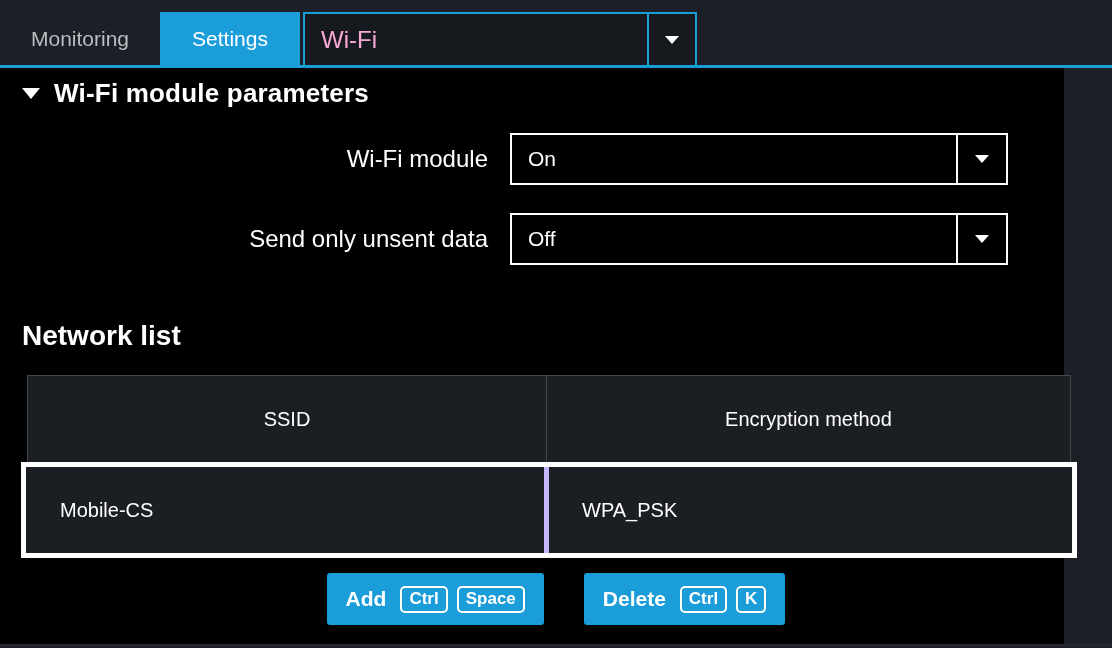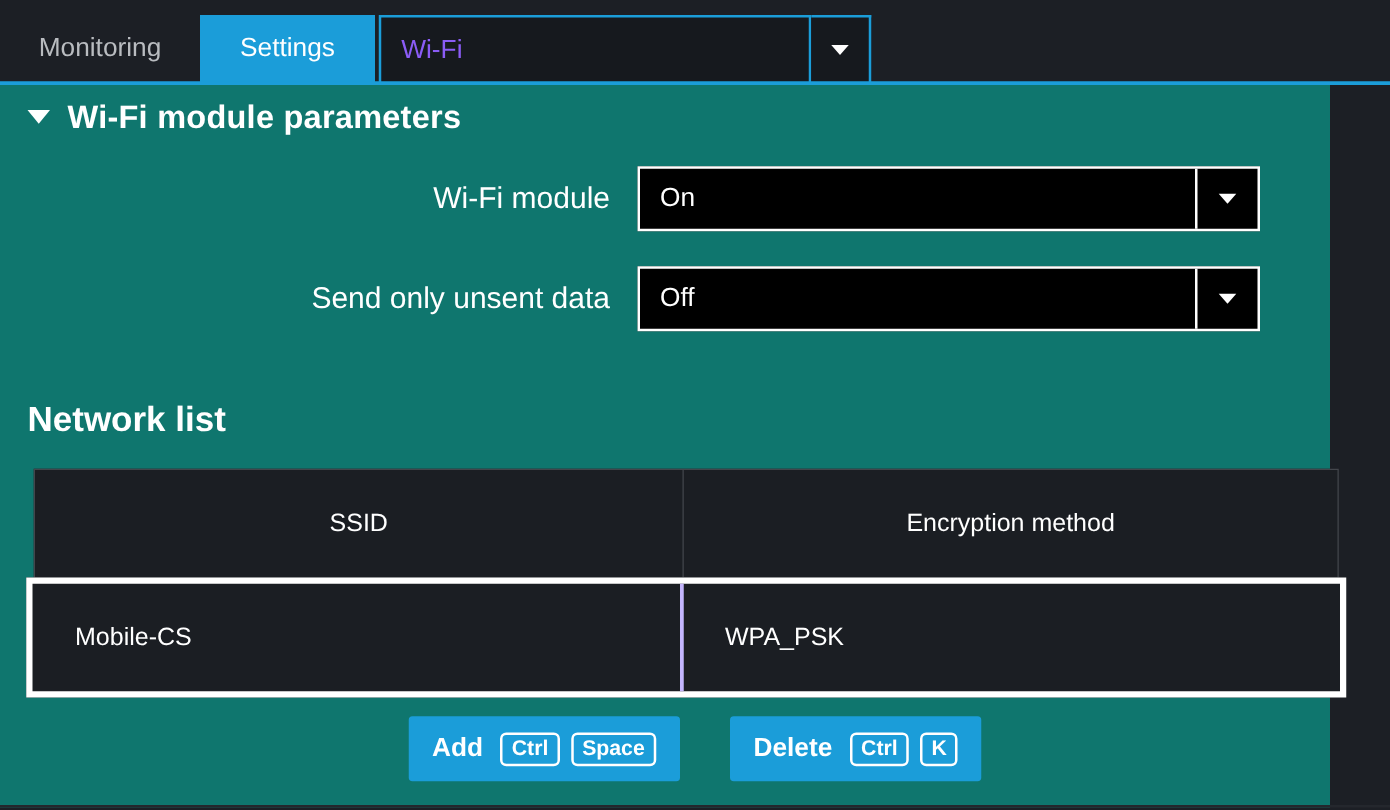--- a/index.html
+++ b/index.html
@@ -74,22 +74,22 @@
     display: flex;
   }
   .combo-tab-field {
     flex: 1 1 auto;
     border: 2px solid #1b9dd9;
     background: #16191e;
     box-sizing: border-box;
     display: flex;
     align-items: center;
     padding-left: 16px;
-    font-size: 21px;
-    color: #8b5cf6;
+    font-size: 24px;
+    color: #f9a8d4;
   }
   .combo-tab-arrow {
     width: 48px;
     border: 2px solid #1b9dd9;
     border-left: none;
     background: #16191e;
     box-sizing: border-box;
     display: flex;
     align-items: center;
     justify-content: center;
@@ -102,21 +102,21 @@
     border-top: 8px solid #ffffff;
   }
 
   
   .content {
     position: absolute;
     left: 0;
     top: 68px;
     width: 1064px;
     height: 578px;
-    background: #0f766e;
+    background: #000000;
   }
 
   .section-header {
     position: absolute;
     left: 22px;
     top: 10px;
     display: flex;
     align-items: center;
     gap: 14px;
   }
@@ -225,21 +225,21 @@
   }
   .td {
     display: flex;
     align-items: center;
     font-size: 20px;
     color: #ffffff;
     box-sizing: border-box;
     padding-left: 34px;
   }
   .td.col-ssid { width: 518px; }
-  .td.col-enc  { flex: 1 1 auto; border-left: 3px solid #c4b5fd; padding-left: 33px; }
+  .td.col-enc  { flex: 1 1 auto; border-left: 5px solid #c4b5fd; padding-left: 33px; }
 
   
   .btnbar {
     position: absolute;
     left: 0;
     top: 505px;
     width: 1112px;
     display: flex;
     justify-content: center;
     gap: 40px;

